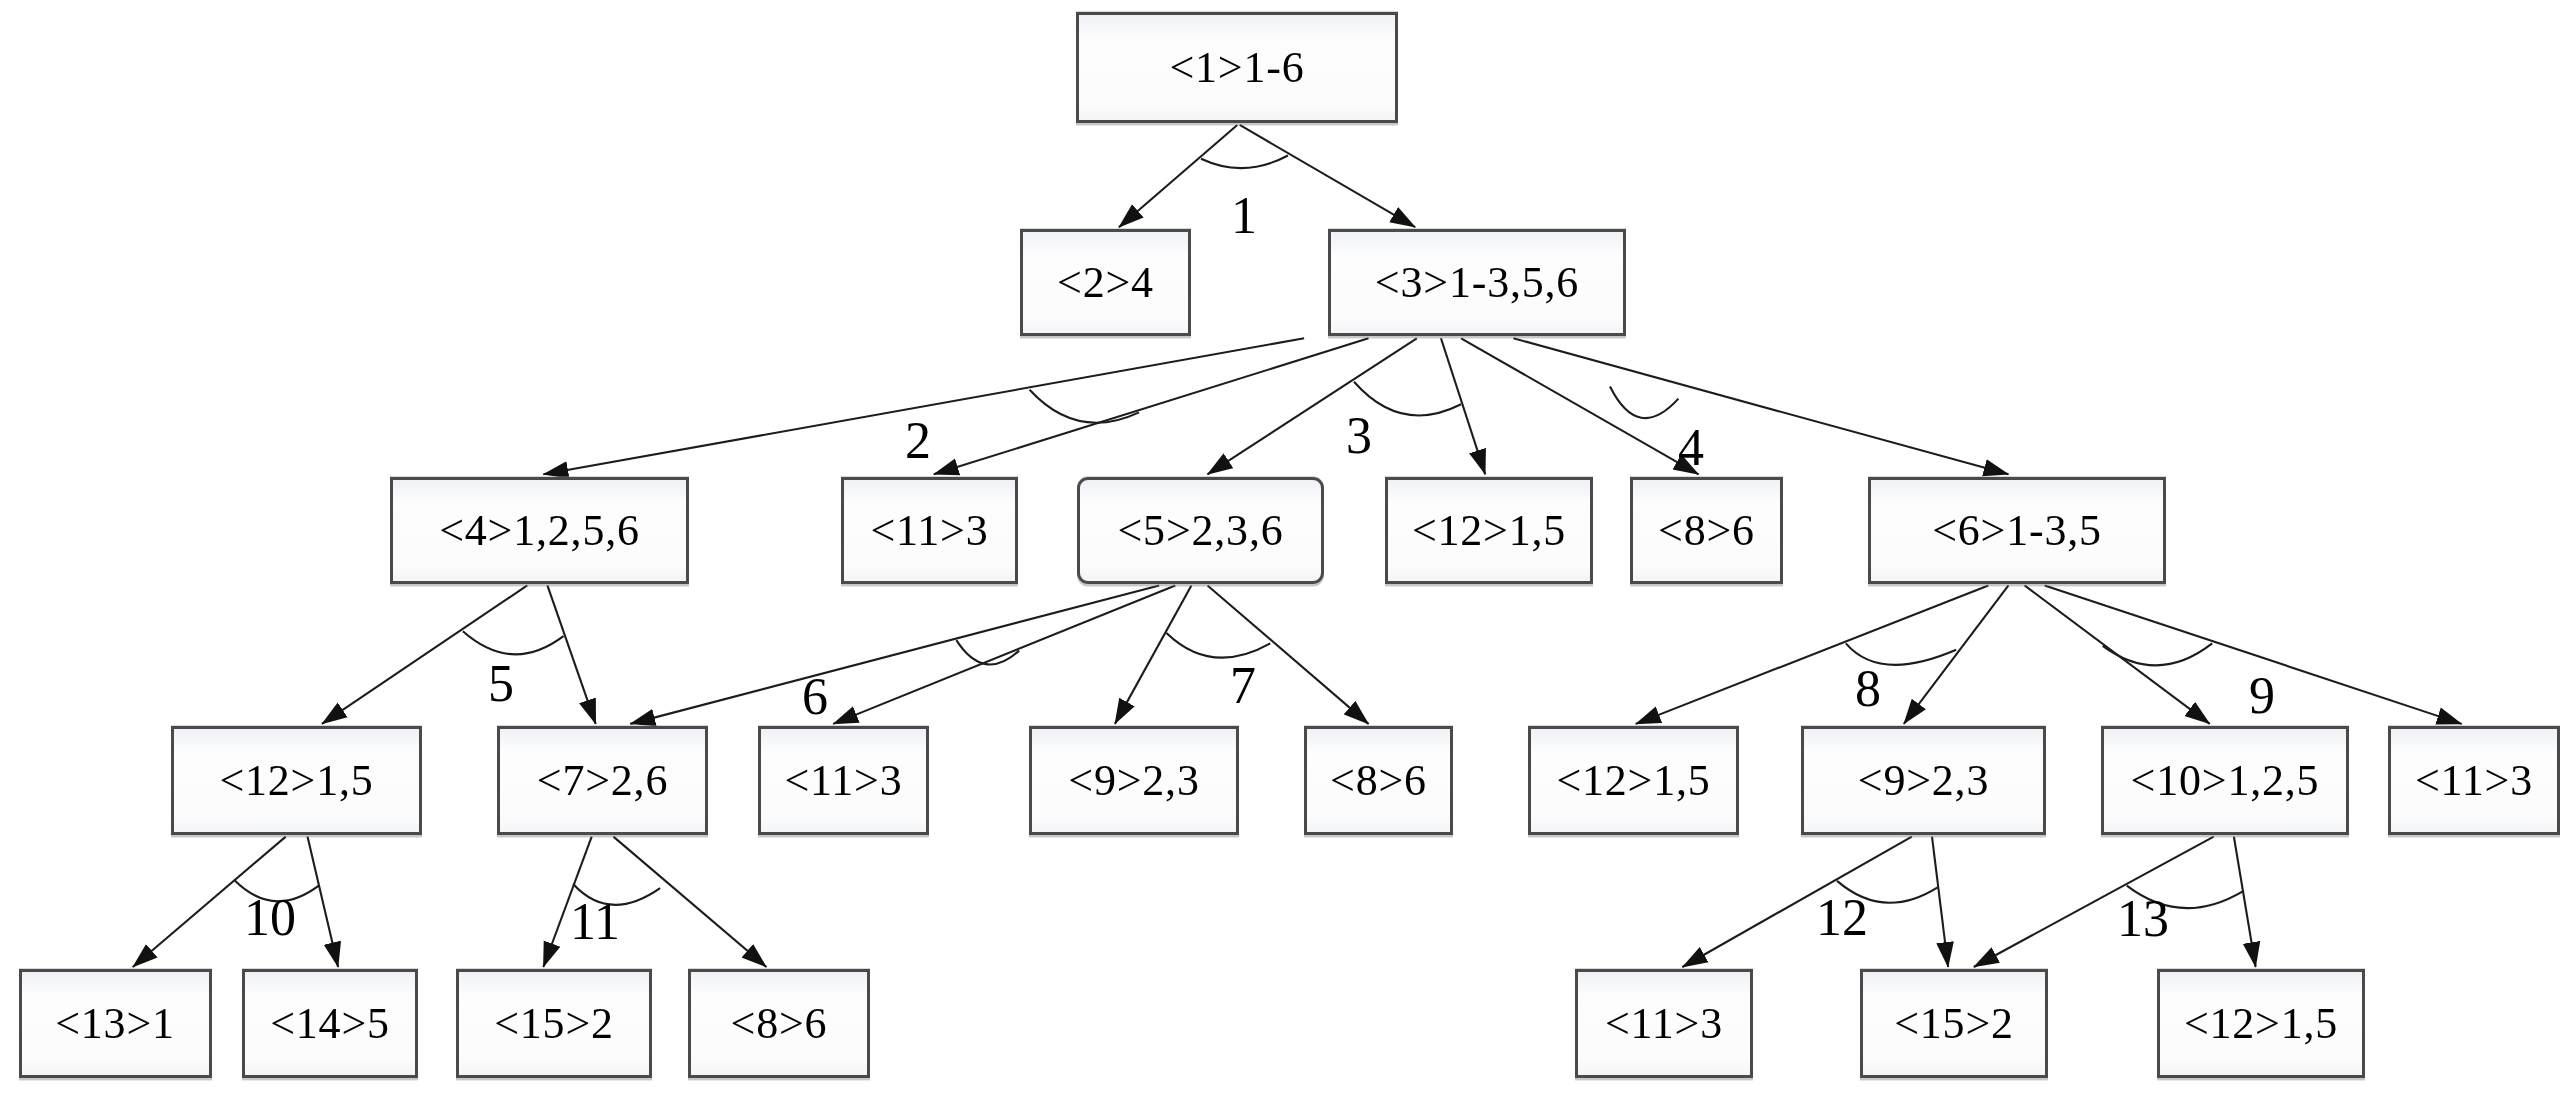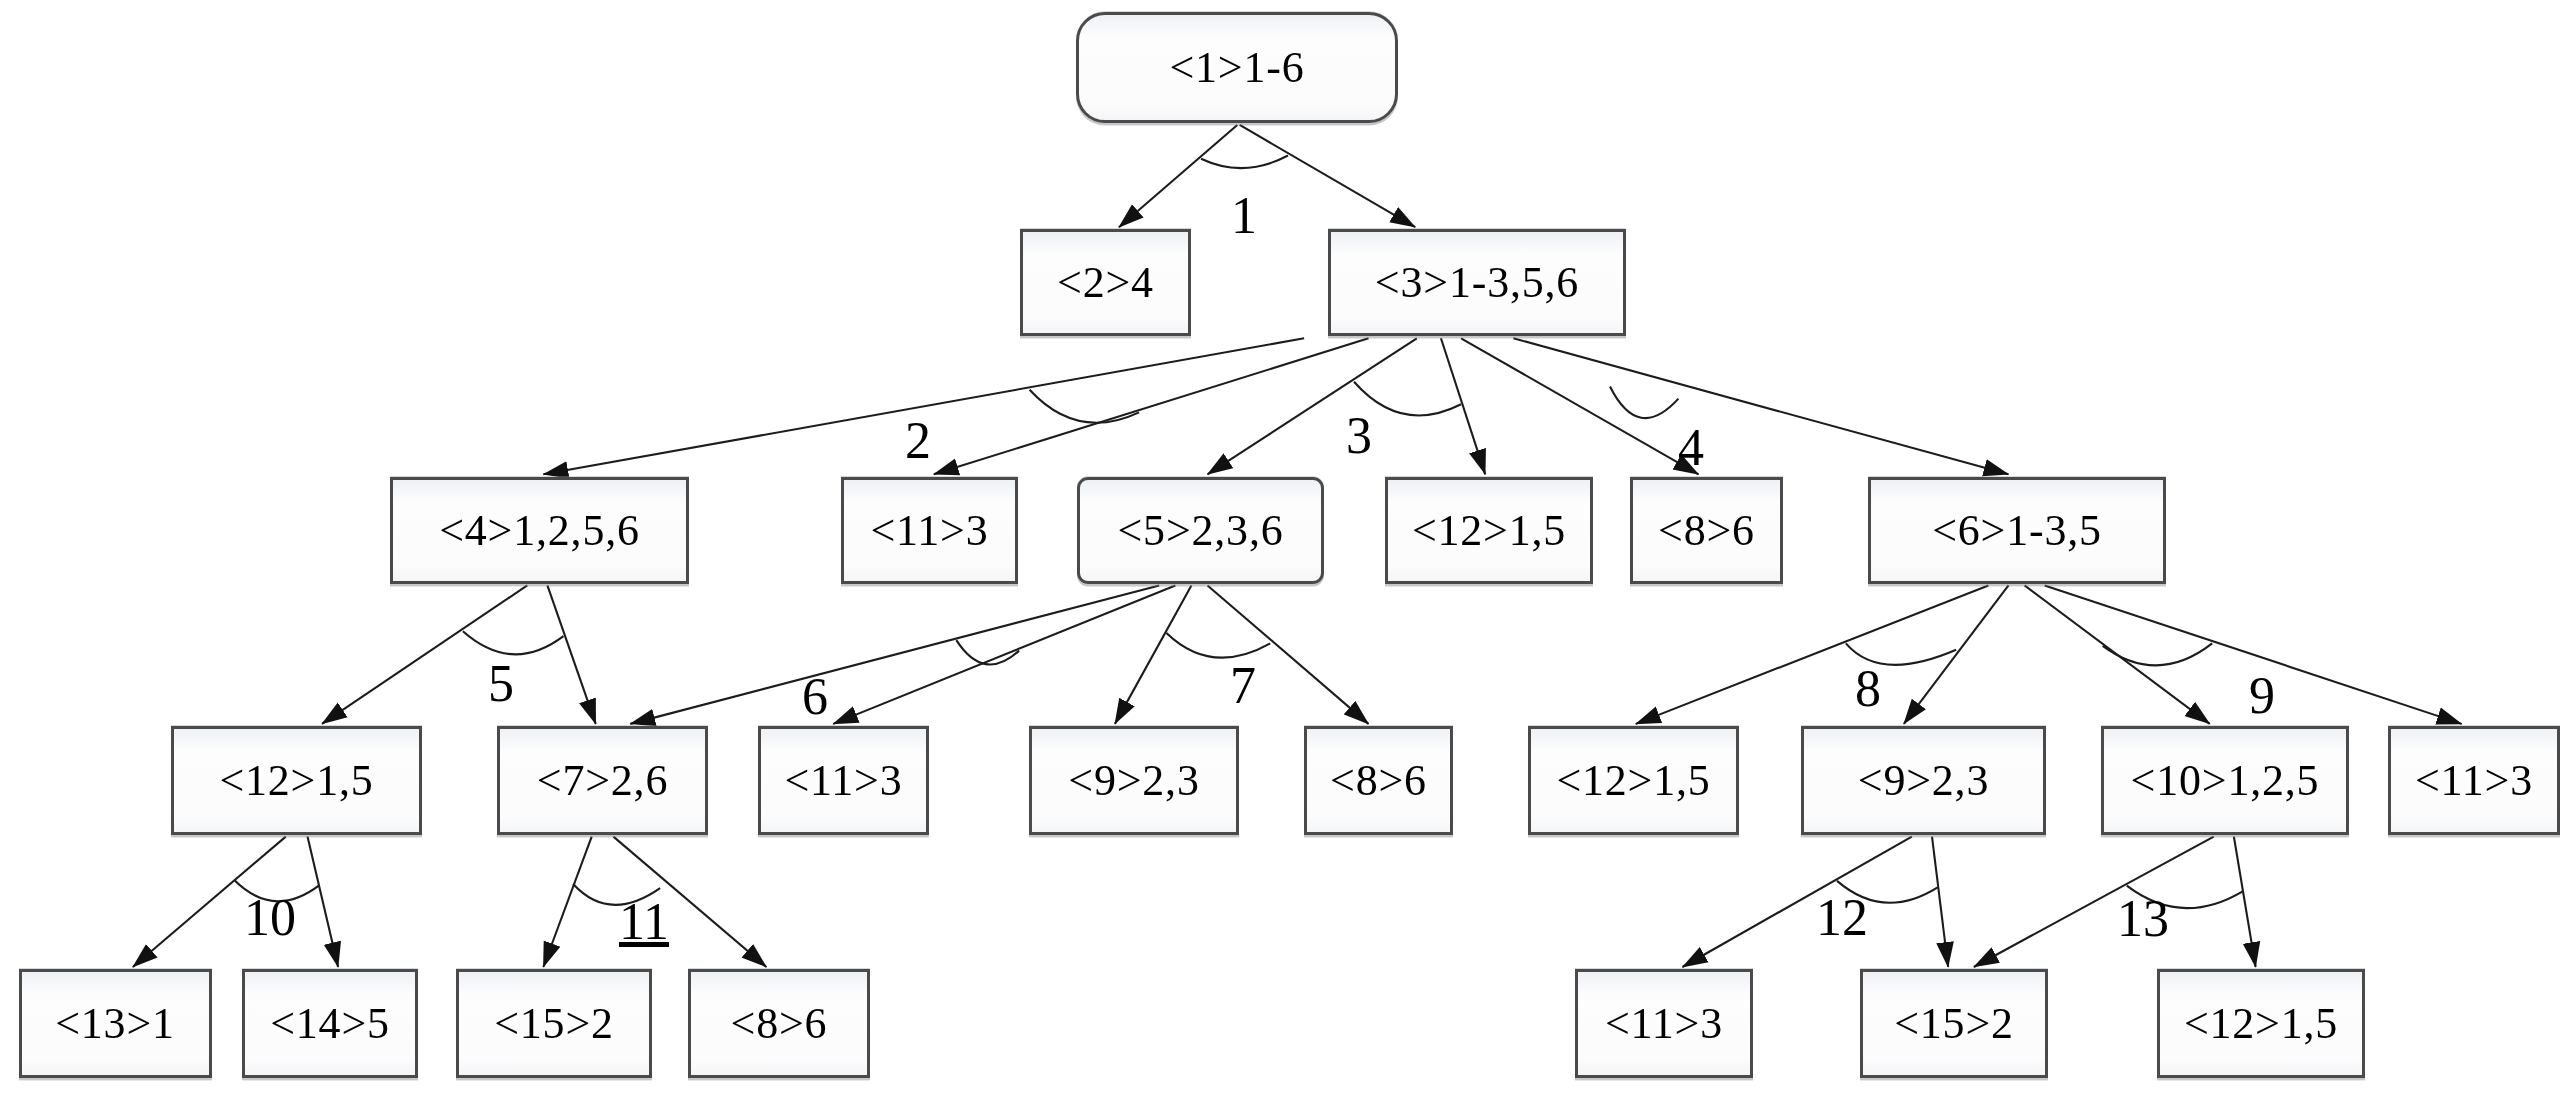--- a/index.html
+++ b/index.html
@@ -91,21 +91,21 @@
         <path d="M1449,786 Q1505,840 1578,799" fill="none" stroke="#1c1c1c" stroke-width="2.6"></path>
         <path d="M2293,799 Q2335,848 2430,807" fill="none" stroke="#1c1c1c" stroke-width="2.6"></path>
         <path d="M2612,802 Q2680,852 2748,799" fill="none" stroke="#1c1c1c" stroke-width="2.6"></path>
         <path d="M291,1093 Q340,1142 396,1100" fill="none" stroke="#1c1c1c" stroke-width="2.6"></path>
         <path d="M712,1098 Q757,1147 820,1103" fill="none" stroke="#1c1c1c" stroke-width="2.6"></path>
         <path d="M2282,1094 Q2340,1144 2407,1102" fill="none" stroke="#1c1c1c" stroke-width="2.6"></path>
         <path d="M2642,1100 Q2710,1152 2786,1107" fill="none" stroke="#1c1c1c" stroke-width="2.6"></path>
       </g>
   </svg>
   <div id="nodes-layer">
-      <div class="node" style="left: 1076px; top: 12px; width: 322px; height: 111px; border-radius: 29px;">
+      <div class="node" style="left: 1076px; top: 12px; width: 322px; height: 111px;">
         <span>&lt;1&gt;1-6</span>
       </div>
       <div class="node" style="left: 1020px; top: 229px; width: 171px; height: 107px;">
         <span>&lt;2&gt;4</span>
       </div>
       <div class="node" style="left: 1328px; top: 229px; width: 298px; height: 107px;">
         <span>&lt;3&gt;1-3,5,6</span>
       </div>
       <div class="node" style="left: 390px; top: 477px; width: 299px; height: 107px;">
         <span>&lt;4&gt;1,2,5,6</span>
@@ -178,18 +178,18 @@
       <div class="edge-label" style="left: 1244px; top: 216px;">1</div>
       <div class="edge-label" style="left: 918px; top: 441px;">2</div>
       <div class="edge-label" style="left: 1359px; top: 436px;">3</div>
       <div class="edge-label" style="left: 1691px; top: 448px;">4</div>
       <div class="edge-label" style="left: 501px; top: 684px;">5</div>
       <div class="edge-label" style="left: 815px; top: 697px;">6</div>
       <div class="edge-label" style="left: 1243px; top: 686px;">7</div>
       <div class="edge-label" style="left: 1868px; top: 689px;">8</div>
       <div class="edge-label" style="left: 2262px; top: 696px;">9</div>
       <div class="edge-label" style="left: 254px; top: 918px; margin-left: 16px;">10</div>
-      <div class="edge-label" style="left: 644px; top: 922px; text-decoration: underline;">11</div>
+      <div class="edge-label" style="left: 595px; top: 922px;">11</div>
       <div class="edge-label" style="left: 1842px; top: 918px;">12</div>
       <div class="edge-label" style="left: 2143px; top: 919px;">13</div>
     </div>
 </div>
 
 
 </body></html>

